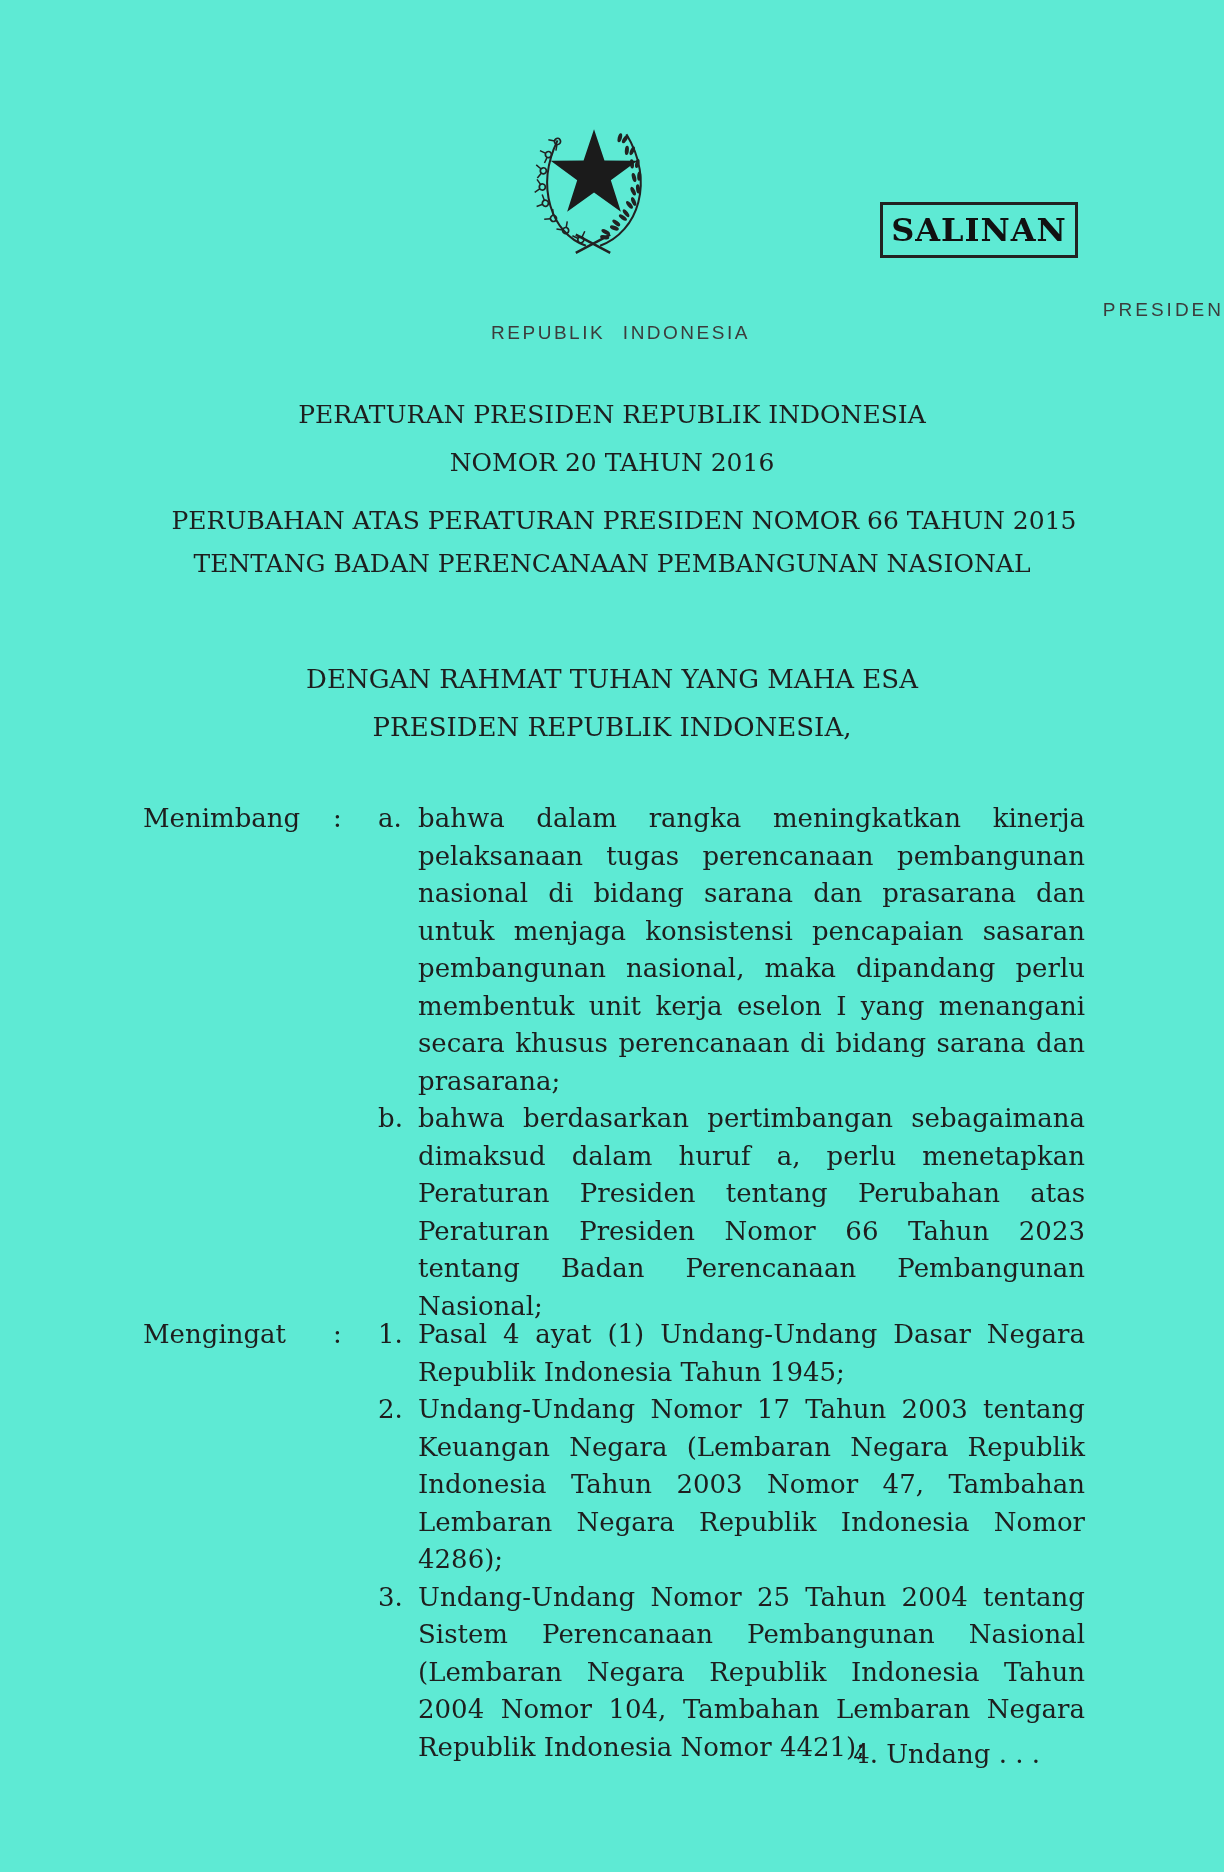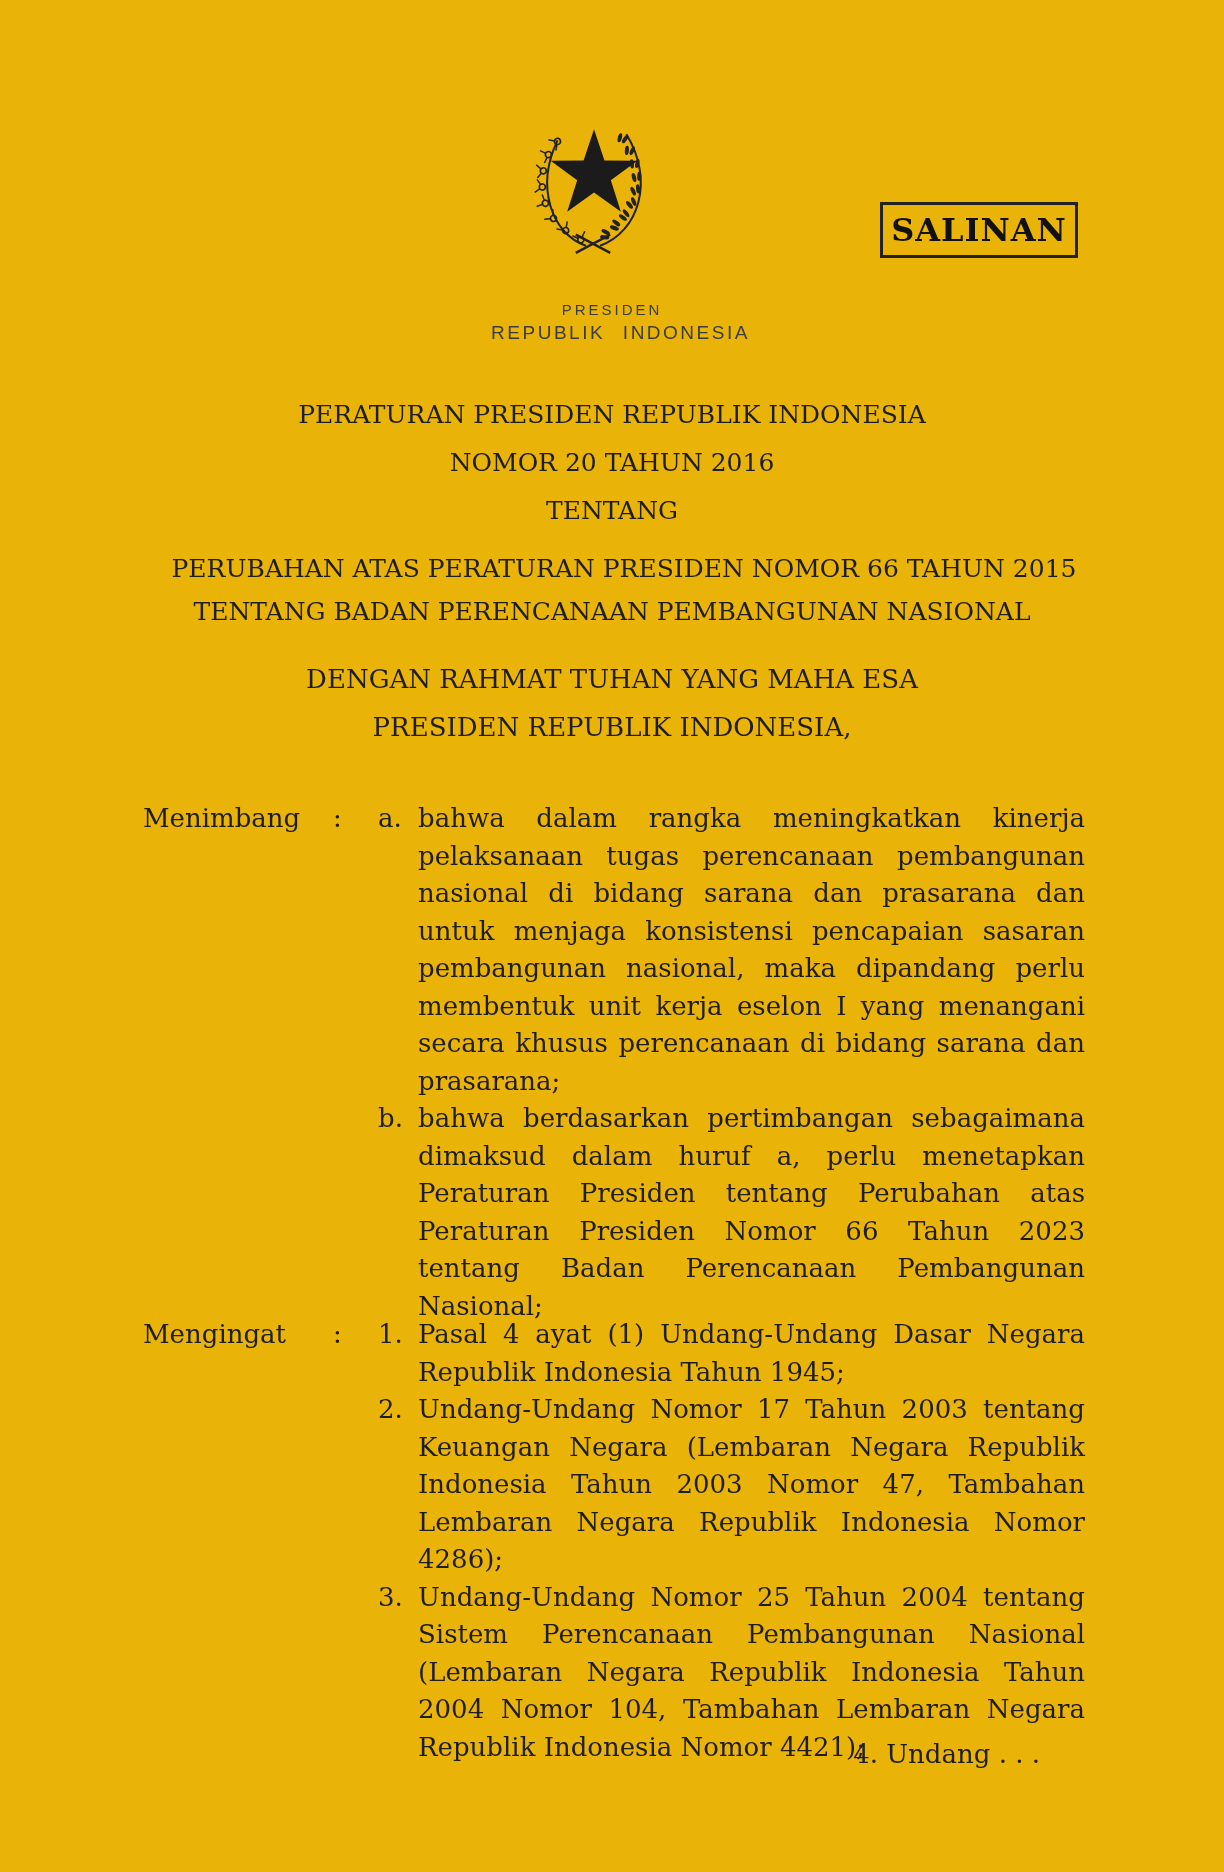--- a/index.html
+++ b/index.html
@@ -1,37 +1,37 @@
 <!DOCTYPE html>
 <html><head>
 <meta charset="utf-8">
 <style>
   html,body { margin:0; padding:0; background:#ffffff; }
   .page {
-    position:relative; width:1224px; height:1872px; background:#eab308;
+    position:relative; width:1224px; height:1872px; background:#5eead4;
     font-family:"DejaVu Serif", serif; color:#1e1e1e; overflow:hidden;
   }
 
   
   .stamp {
     position:absolute; left:880px; top:202px; width:198px; height:56px;
     border:3px solid #222; box-sizing:border-box;
     display:flex; align-items:center; justify-content:center;
     font-weight:bold; font-size:32px; letter-spacing:1px; color:#111;
   }
 
   
   .emblem { position:absolute; left:517px; top:110px; width:152px; height:152px; }
 
   
   .letterhead {
     position:absolute; left:0; top:298px; width:100%; text-align:center;
     font-family:"Liberation Sans", sans-serif; color:#3c3c3c;
   }
-  .lh-line1 { font-size:15px; letter-spacing:3px; word-spacing:6px; line-height:23px; }
+  .lh-line1 { font-size:19px; letter-spacing:3px; word-spacing:6px; line-height:23px;text-align:right; }
   .lh-line2 { font-size:19px; letter-spacing:2.5px; word-spacing:10px; line-height:23px;padding-left:17px; }
 
   
   .title-block { position:absolute; left:0; top:391px; width:100%; text-align:center; font-size:25px; }
   .title-line { line-height:48px; }
   .subtitle-line { line-height:43px; }
   .subtitle-gap { margin-top:12px;padding-left:24px; }
 
   
   .preamble { position:absolute; left:0; top:655px; width:100%; text-align:center; font-size:26px; }
@@ -106,21 +106,20 @@
   </div>
 
   <div class="letterhead">
     <div class="lh-line1">PRESIDEN</div>
     <div class="lh-line2">REPUBLIK INDONESIA</div>
   </div>
 
   <div class="title-block">
     <div class="title-line">PERATURAN PRESIDEN REPUBLIK INDONESIA</div>
     <div class="title-line">NOMOR 20 TAHUN 2016</div>
-    <div class="title-line">TENTANG</div>
     <div class="subtitle-line subtitle-gap">PERUBAHAN ATAS PERATURAN PRESIDEN NOMOR 66 TAHUN 2015</div>
     <div class="subtitle-line">TENTANG BADAN PERENCANAAN PEMBANGUNAN NASIONAL</div>
   </div>
 
   <div class="preamble">
     <div class="preamble-line">DENGAN RAHMAT TUHAN YANG MAHA ESA</div>
     <div class="preamble-line">PRESIDEN REPUBLIK INDONESIA,</div>
   </div>
 
   <div class="section section-menimbang">

